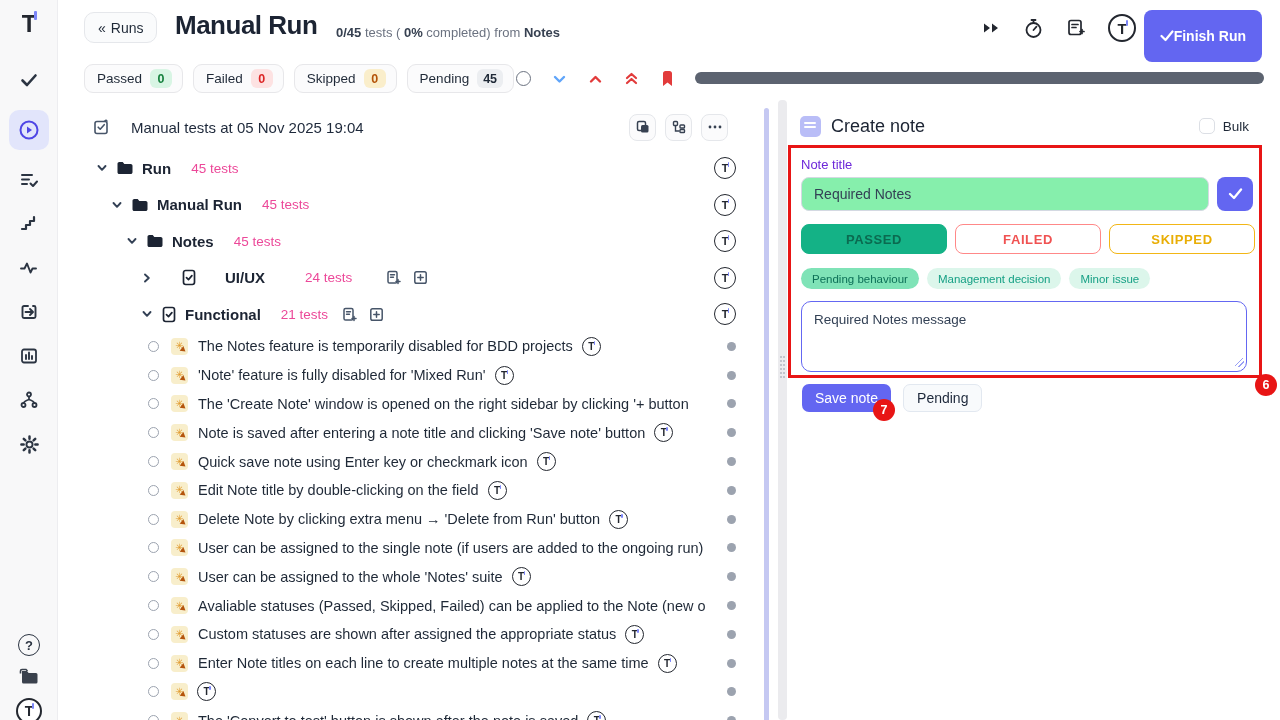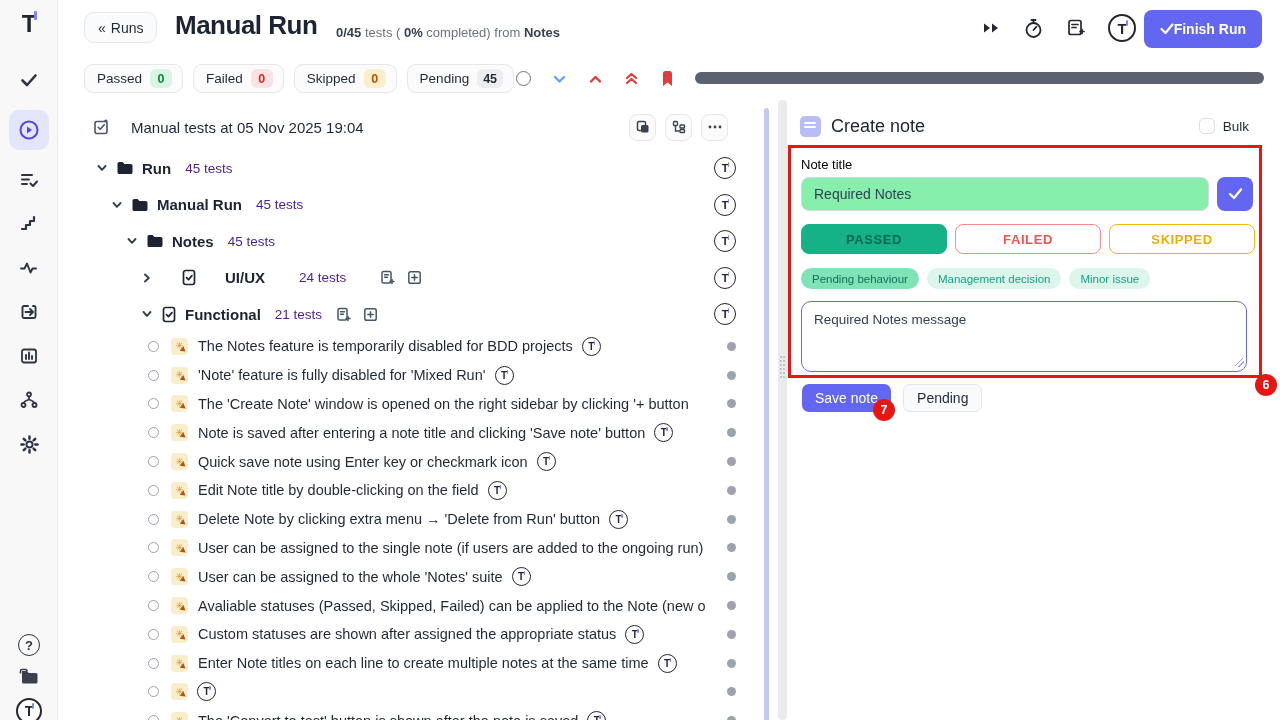--- a/index.html
+++ b/index.html
@@ -20,21 +20,21 @@
   .tlogo-badge { position:relative; border:2px solid #23272f; border-radius:50%; background:#fff; display:flex; align-items:center; justify-content:center; }
 
   
   .header { position:absolute; left:58px; top:0; width:1222px; height:56px; background:#fff; }
   .back-btn { position:absolute; left:26px; top:12px; height:31px; padding:0 13px; display:flex; align-items:center; gap:7px; background:#fafbfc; border:1px solid #e5e7eb; border-radius:10px; font-size:14px; color:#1f2937; cursor:pointer; }
   .back-btn .chev2 { font-size:14px; color:#1f2937; letter-spacing:-2px; }
   .page-title { position:absolute; left:117px; top:10px; font-size:26px; font-weight:800; color:#1c2433; letter-spacing:-0.5px; }
   .page-sub { position:absolute; left:278px; top:25px; font-size:13px; color:#6b7280; }
   .page-sub b { color:#374151; }
   .hdr-icons { position:absolute; right:144px; top:14px; display:flex; align-items:center; gap:22px; color:#23272f; }
-  .finish-btn { position:absolute; right:18px; top:10px; height:38px; padding:0 16px; display:flex; align-items:center; background:#6366f1; border:none; border-radius:8px; color:#fff; font-size:14px; font-weight:600; cursor:pointer; }
+  .finish-btn { position:absolute; right:18px; top:10px; height:52px; padding:0 16px; display:flex; align-items:center; background:#6366f1; border:none; border-radius:8px; color:#fff; font-size:14px; font-weight:600; cursor:pointer; }
 
   
   .filterbar { position:absolute; left:58px; top:56px; width:1222px; height:44px; display:flex; align-items:center; }
   .chips { position:absolute; left:26px; top:8px; display:flex; gap:10px; }
   .chip { height:29px; display:flex; align-items:center; gap:8px; padding:0 10px 0 12px; background:#fbfbfc; border:1px solid #e7e7ea; border-radius:9px; font-size:13.5px; color:#1f2937; cursor:pointer; }
   .chip-badge { min-width:22px; height:19px; padding:0 6px; border-radius:6px; display:flex; align-items:center; justify-content:center; font-size:12.5px; font-weight:600; }
   .cb-passed { background:#d8f5e4; color:#15803d; }
   .cb-failed { background:#fde2e2; color:#dc2626; }
   .cb-skipped { background:#faeecb; color:#b45309; }
   .cb-pending { background:#eceef1; color:#1f2937; }
@@ -49,21 +49,21 @@
   .tree-header .th-icon { margin-left:35px; color:#475569; }
   .tree-title { margin-left:21px; font-size:15px; font-weight:500; color:#1e293b; }
   .th-actions { position:absolute; right:30px; display:flex; gap:9px; }
   .th-btn { width:27px; height:27px; border:1px solid #e5e7eb; background:#fbfbfc; border-radius:8px; display:flex; align-items:center; justify-content:center; color:#374151; cursor:pointer; }
   .folder-rows { position:absolute; left:0; top:50px; width:702px; }
   .folder-row { height:36.5px; display:flex; align-items:center; padding-right:24px; }
   .chev-icon { width:16px; display:flex; color:#334155; cursor:pointer; }
   .chev-icon.right svg { transform:rotate(-90deg); }
   .f-ico { margin-left:5px; margin-right:8px; display:flex; }
   .folder-label { font-size:15px; font-weight:700; color:#1c2433; }
-  .folder-count { margin-left:14px; font-size:13.5px; color:#4c1d95; }
+  .folder-count { margin-left:20px; font-size:13.5px; color:#ec4899; }
   .suite-actions { display:flex; gap:12px; margin-left:14px; color:#475569; }
   .row-spacer { flex:1; }
   .test-rows { position:absolute; left:0; top:232px; width:702px; }
   .test-row { height:28.8px; display:flex; align-items:center; padding-left:90px; padding-right:24px; overflow:hidden; }
   .t-circle { flex:none; width:11px; height:11px; border:1.6px solid #9ca3af; border-radius:50%; }
   .t-spinner { flex:none; position:relative; margin-left:12px; width:17px; height:17px; background:#f8eecb; border-radius:4px; display:flex; align-items:center; justify-content:center; }
   .t-spinner .ast { font-size:10px; color:#e09a2d; line-height:1; }
   .t-spinner .cur { position:absolute; right:2px; bottom:2px; width:0; height:0; border-left:5px solid #b4540c; border-top:3px solid transparent; border-bottom:3px solid transparent; transform:rotate(38deg); }
   .t-title { margin-left:10px; font-size:14.5px; color:#1f2937; white-space:nowrap; overflow:hidden; }
   .t-dot { flex:none; width:9px; height:9px; border-radius:50%; background:#9ca3af; margin-left:12px; }
@@ -77,21 +77,21 @@
   
   .notepanel { position:absolute; left:787px; top:100px; width:493px; height:620px; }
   .np-header { position:absolute; left:13px; top:16px; display:flex; align-items:center; gap:10px; }
   .np-note-icon { width:21px; height:21px; background:#b9bdf7; border-radius:5px; position:relative; }
   .np-note-icon:before { content:""; position:absolute; left:4px; top:6px; width:12px; height:2px; background:#fff; border-radius:1px; box-shadow:0 4px 0 0 #fff; }
   .np-title { font-size:18px; font-weight:400; color:#1c2433; }
   .np-bulk { position:absolute; right:31px; top:18px; display:flex; align-items:center; gap:8px; cursor:pointer; }
   .np-checkbox { width:16px; height:16px; border:1.5px solid #dcdfe5; border-radius:5px; background:#fff; }
   .np-bulk-label { font-size:13.5px; color:#1f2937; }
   .red-rect { position:absolute; left:1px; top:45px; width:474px; height:233px; border:3px solid #e81515; z-index:6; pointer-events:none; }
-  .np-label { position:absolute; left:14px; top:57px; font-size:13px; color:#000000; }
+  .np-label { position:absolute; left:14px; top:57px; font-size:13px; color:#6d28d9; }
   .np-input { position:absolute; left:14px; top:77px; width:408px; height:34px; border:1px solid #d4d9e2; border-radius:8px; font-family:"Liberation Sans",sans-serif; font-size:14px; color:#334155; padding:0 12px; background:#86efac; }
   .np-check-btn { position:absolute; left:430px; top:77px; width:36px; height:34px; background:#6366f1; border:none; border-radius:8px; color:#fff; display:flex; align-items:center; justify-content:center; cursor:pointer; }
   .np-statuses { position:absolute; left:14px; top:124px; display:flex; gap:8px; }
   .st-btn { width:146px; height:30px; border-radius:8px; font-size:13px; font-weight:700; letter-spacing:0.6px; display:flex; align-items:center; justify-content:center; cursor:pointer; font-family:"Liberation Sans",sans-serif; }
   .st-passed { background:#14b286; border:1.5px solid #14b286; color:#0b6a50; }
   .st-failed { background:#fff; border:1.5px solid #f88; color:#f05252; }
   .st-skipped { background:#fff; border:1.5px solid #f2b616; color:#e9ae06; }
   .np-tags { position:absolute; left:14px; top:168px; display:flex; gap:8px; }
   .tag { height:21px; padding:0 11px; border-radius:11px; font-size:11.5px; display:flex; align-items:center; cursor:pointer; }
   .tag.sel { background:#7fe3b7; color:#0c7057; }

